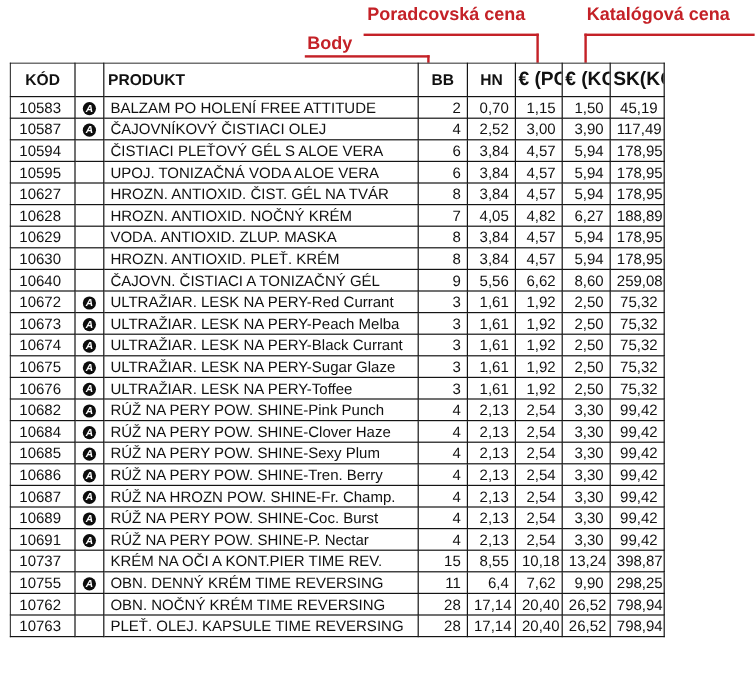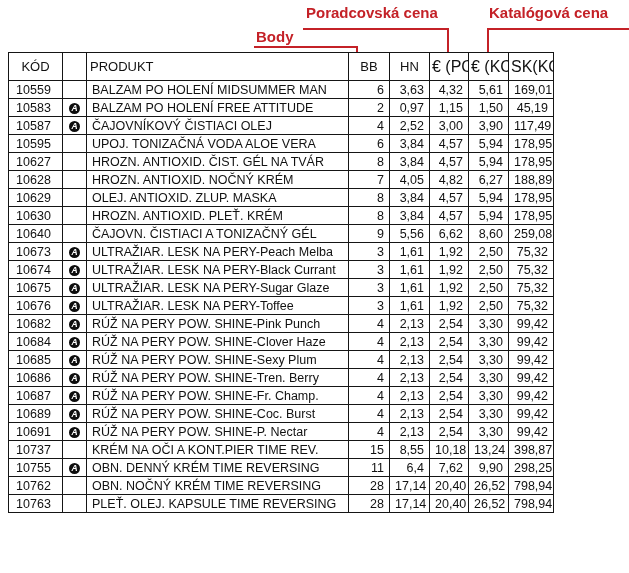--- a/index.html
+++ b/index.html
@@ -22,21 +22,21 @@
   .table-clip {
     position:absolute; left:8px; top:52px; width:549px; height:511px;
     overflow:hidden;
   }
   table {
     border-collapse:collapse; table-layout:fixed; width:545px;
     background:#fff;
   }
   th, td { border:1.5px solid #151515; overflow:hidden; white-space:nowrap; }
   thead th {
-    height:27px; font-size:13px; font-weight:normal; padding:0 2px;
+    height:27px; font-size:13px; font-weight:bold; padding:0 2px;
     text-align:center;
   }
   thead th.col-produkt { text-align:left; padding-left:3px; }
   thead th.cur { font-size:16px; }
   tbody td { height:17px; font-size:12.5px; line-height:16px; padding:0 5px; }
   td.c-kod  { text-align:center; padding:0 6px 0 2px; }
   td.c-icon { text-align:center; padding:0; }
   td.c-prod { text-align:left; }
   td.c-num  { text-align:right; }
 
@@ -79,48 +79,48 @@
         <th class="col-produkt">PRODUKT</th>
         <th>BB</th>
         <th>HN</th>
         <th class="cur">€ (PC)</th>
         <th class="cur">€ (KC)</th>
         <th class="cur">SK(KC)</th>
       </tr>
     </thead>
     <tbody>
         <tr>
-    <td class="c-kod">10559</td>
-    <td class="c-icon"></td>
-    <td class="c-prod">BALZAM PO HOLENÍ MIDSUMMER MAN</td>
-    <td class="c-num">6</td>
-    <td class="c-num">3,63</td>
-    <td class="c-num">4,32</td>
-    <td class="c-num">5,61</td>
-    <td class="c-num">169,01</td>
-  </tr>
-        <tr>
     <td class="c-kod">10583</td>
     <td class="c-icon"><span class="badge">A</span></td>
     <td class="c-prod">BALZAM PO HOLENÍ FREE ATTITUDE</td>
     <td class="c-num">2</td>
-    <td class="c-num">0,97</td>
+    <td class="c-num">0,70</td>
     <td class="c-num">1,15</td>
     <td class="c-num">1,50</td>
     <td class="c-num">45,19</td>
   </tr>
         <tr>
     <td class="c-kod">10587</td>
     <td class="c-icon"><span class="badge">A</span></td>
     <td class="c-prod">ČAJOVNÍKOVÝ ČISTIACI OLEJ</td>
     <td class="c-num">4</td>
     <td class="c-num">2,52</td>
     <td class="c-num">3,00</td>
     <td class="c-num">3,90</td>
     <td class="c-num">117,49</td>
+  </tr>
+        <tr>
+    <td class="c-kod">10594</td>
+    <td class="c-icon"></td>
+    <td class="c-prod">ČISTIACI PLEŤOVÝ GÉL S ALOE VERA</td>
+    <td class="c-num">6</td>
+    <td class="c-num">3,84</td>
+    <td class="c-num">4,57</td>
+    <td class="c-num">5,94</td>
+    <td class="c-num">178,95</td>
   </tr>
         <tr>
     <td class="c-kod">10595</td>
     <td class="c-icon"></td>
     <td class="c-prod">UPOJ. TONIZAČNÁ VODA ALOE VERA</td>
     <td class="c-num">6</td>
     <td class="c-num">3,84</td>
     <td class="c-num">4,57</td>
     <td class="c-num">5,94</td>
     <td class="c-num">178,95</td>
@@ -141,21 +141,21 @@
     <td class="c-prod">HROZN. ANTIOXID. NOČNÝ KRÉM</td>
     <td class="c-num">7</td>
     <td class="c-num">4,05</td>
     <td class="c-num">4,82</td>
     <td class="c-num">6,27</td>
     <td class="c-num">188,89</td>
   </tr>
         <tr>
     <td class="c-kod">10629</td>
     <td class="c-icon"></td>
-    <td class="c-prod">OLEJ. ANTIOXID. ZLUP. MASKA</td>
+    <td class="c-prod">VODA. ANTIOXID. ZLUP. MASKA</td>
     <td class="c-num">8</td>
     <td class="c-num">3,84</td>
     <td class="c-num">4,57</td>
     <td class="c-num">5,94</td>
     <td class="c-num">178,95</td>
   </tr>
         <tr>
     <td class="c-kod">10630</td>
     <td class="c-icon"></td>
     <td class="c-prod">HROZN. ANTIOXID. PLEŤ. KRÉM</td>
@@ -169,20 +169,30 @@
     <td class="c-kod">10640</td>
     <td class="c-icon"></td>
     <td class="c-prod">ČAJOVN. ČISTIACI A TONIZAČNÝ GÉL</td>
     <td class="c-num">9</td>
     <td class="c-num">5,56</td>
     <td class="c-num">6,62</td>
     <td class="c-num">8,60</td>
     <td class="c-num">259,08</td>
   </tr>
         <tr>
+    <td class="c-kod">10672</td>
+    <td class="c-icon"><span class="badge">A</span></td>
+    <td class="c-prod">ULTRAŽIAR. LESK NA PERY-Red Currant</td>
+    <td class="c-num">3</td>
+    <td class="c-num">1,61</td>
+    <td class="c-num">1,92</td>
+    <td class="c-num">2,50</td>
+    <td class="c-num">75,32</td>
+  </tr>
+        <tr>
     <td class="c-kod">10673</td>
     <td class="c-icon"><span class="badge">A</span></td>
     <td class="c-prod">ULTRAŽIAR. LESK NA PERY-Peach Melba</td>
     <td class="c-num">3</td>
     <td class="c-num">1,61</td>
     <td class="c-num">1,92</td>
     <td class="c-num">2,50</td>
     <td class="c-num">75,32</td>
   </tr>
         <tr>
@@ -251,21 +261,21 @@
     <td class="c-prod">RÚŽ NA PERY POW. SHINE-Tren. Berry</td>
     <td class="c-num">4</td>
     <td class="c-num">2,13</td>
     <td class="c-num">2,54</td>
     <td class="c-num">3,30</td>
     <td class="c-num">99,42</td>
   </tr>
         <tr>
     <td class="c-kod">10687</td>
     <td class="c-icon"><span class="badge">A</span></td>
-    <td class="c-prod">RÚŽ NA PERY POW. SHINE-Fr. Champ.</td>
+    <td class="c-prod">RÚŽ NA HROZN POW. SHINE-Fr. Champ.</td>
     <td class="c-num">4</td>
     <td class="c-num">2,13</td>
     <td class="c-num">2,54</td>
     <td class="c-num">3,30</td>
     <td class="c-num">99,42</td>
   </tr>
         <tr>
     <td class="c-kod">10689</td>
     <td class="c-icon"><span class="badge">A</span></td>
     <td class="c-prod">RÚŽ NA PERY POW. SHINE-Coc. Burst</td>

